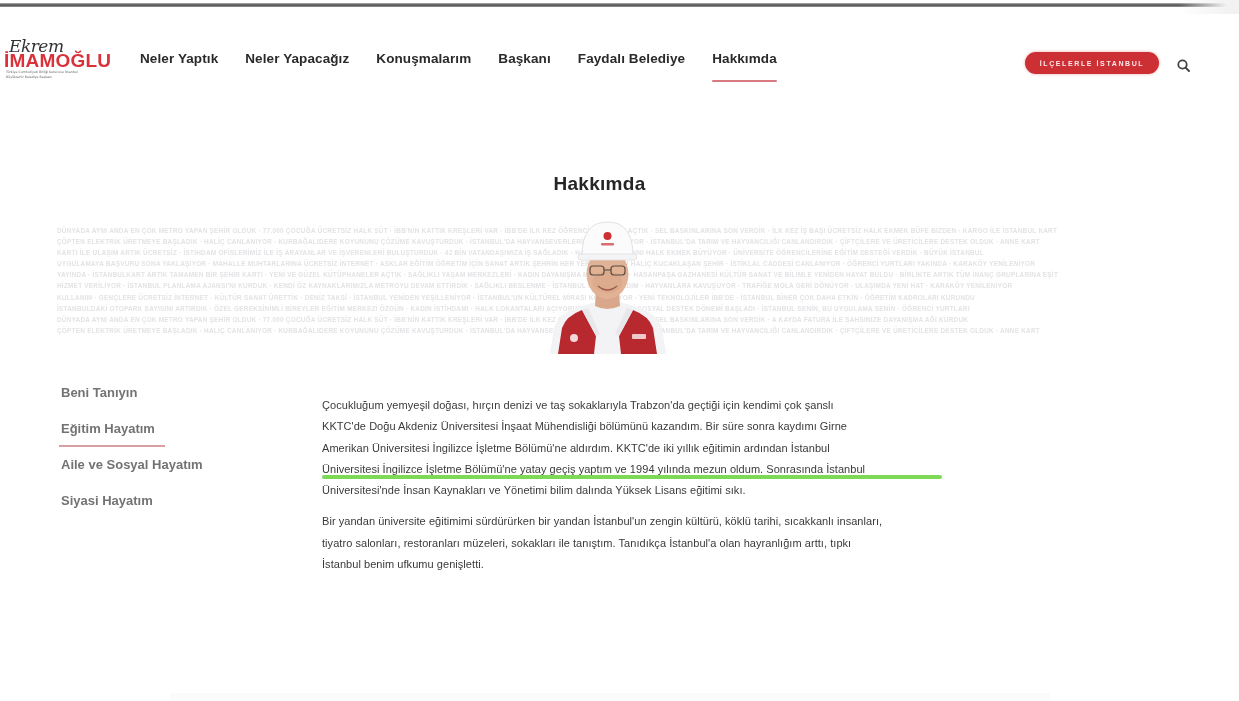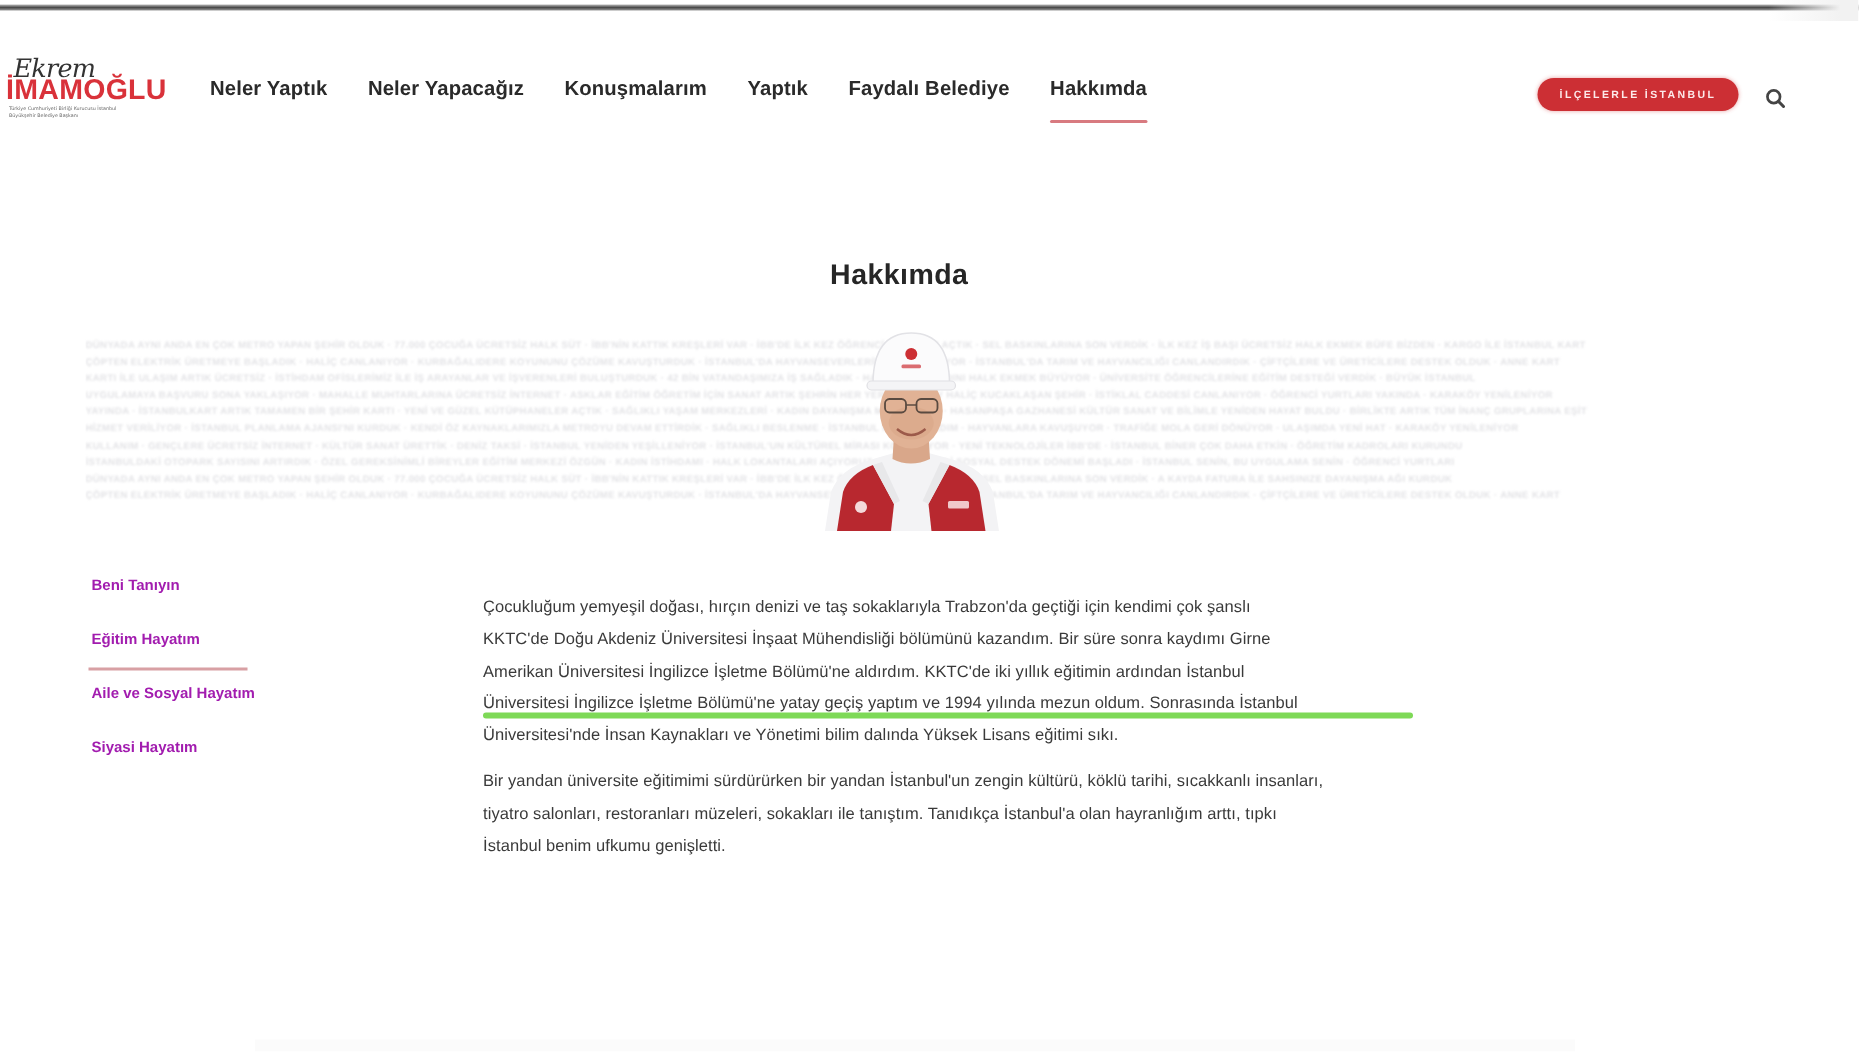--- a/index.html
+++ b/index.html
@@ -32,22 +32,22 @@
   .page-title { position: absolute; left: 0; top: 173px; width: 1199px; text-align: center;
     font-family: "Liberation Sans", sans-serif; font-size: 19px; color: #262626; letter-spacing: 0.3px; }
 
   .pattern { position: absolute; left: 57px; top: 225px; width: 1090px; height: 122px; overflow: hidden; }
   .pattern p { font-family: "Liberation Sans", sans-serif; font-weight: bold; font-size: 6.4px; line-height: 11.1px;
     color: #e3e3e6; white-space: nowrap; letter-spacing: 0.25px; filter: blur(0.6px); }
 
   .portrait { position: absolute; left: 544px; top: 216px; width: 127px; height: 138px; }
 
   aside.side-nav { position: absolute; left: 61px; top: 385px; width: 200px; }
-  aside.side-nav a { display: block; font-family: "Liberation Sans", sans-serif; font-weight: bold; font-size: 10px;
-    color: #a21caf; text-decoration: none; height: 36px; position: relative; }
+  aside.side-nav a { display: block; font-family: "Liberation Sans", sans-serif; font-weight: bold; font-size: 13px;
+    color: #737373; text-decoration: none; height: 36px; position: relative; }
   aside.side-nav a.active::after { content: ""; position: absolute; left: -2px; width: 106px; top: 24px; height: 2px; background: #d8a0a4; }
 
   .content { position: absolute; left: 322px; top: 395px; width: 680px; }
   .content p { font-family: "Liberation Sans", sans-serif; font-size: 11px; line-height: 21.3px; color: #3a3a3a; letter-spacing: 0.05px; }
   .content p + p { margin-top: 10px; }
   .content .line { display: block; white-space: nowrap; }
   .highlight { position: absolute; left: 322px; top: 475px; width: 620px; height: 4px; background: #7ed957; border-radius: 2px; }
 
   .footer-ghost { position: absolute; left: 170px; top: 693px; width: 880px; height: 8px; background: #fbfbfb; }
 </style>
@@ -60,21 +60,21 @@
   <div class="logo">
     <span class="script">Ekrem</span>
     <span class="name">İMAMOĞLU</span>
     <span class="sub">Türkiye Cumhuriyeti Birliği Kurucusu İstanbul Büyükşehir Belediye Başkanı</span>
   </div>
 
   <nav class="main-nav">
     <a href="#">Neler Yaptık</a>
     <a href="#">Neler Yapacağız</a>
     <a href="#">Konuşmalarım</a>
-    <a href="#">Yaptık</a>
+    <a href="#">Başkanı</a>
     <a href="#">Faydalı Belediye</a>
     <a href="#" class="active">Hakkımda</a>
   </nav>
 
   <div class="cta">İLÇELERLE İSTANBUL</div>
 
   <div class="search-btn">
     <svg width="16" height="16" viewBox="0 0 16 16">
       <circle cx="6.5" cy="6.5" r="4.2" fill="none" stroke="#444" stroke-width="1.8"></circle>
       <line x1="9.6" y1="9.6" x2="13" y2="13" stroke="#444" stroke-width="2" stroke-linecap="round"></line>

